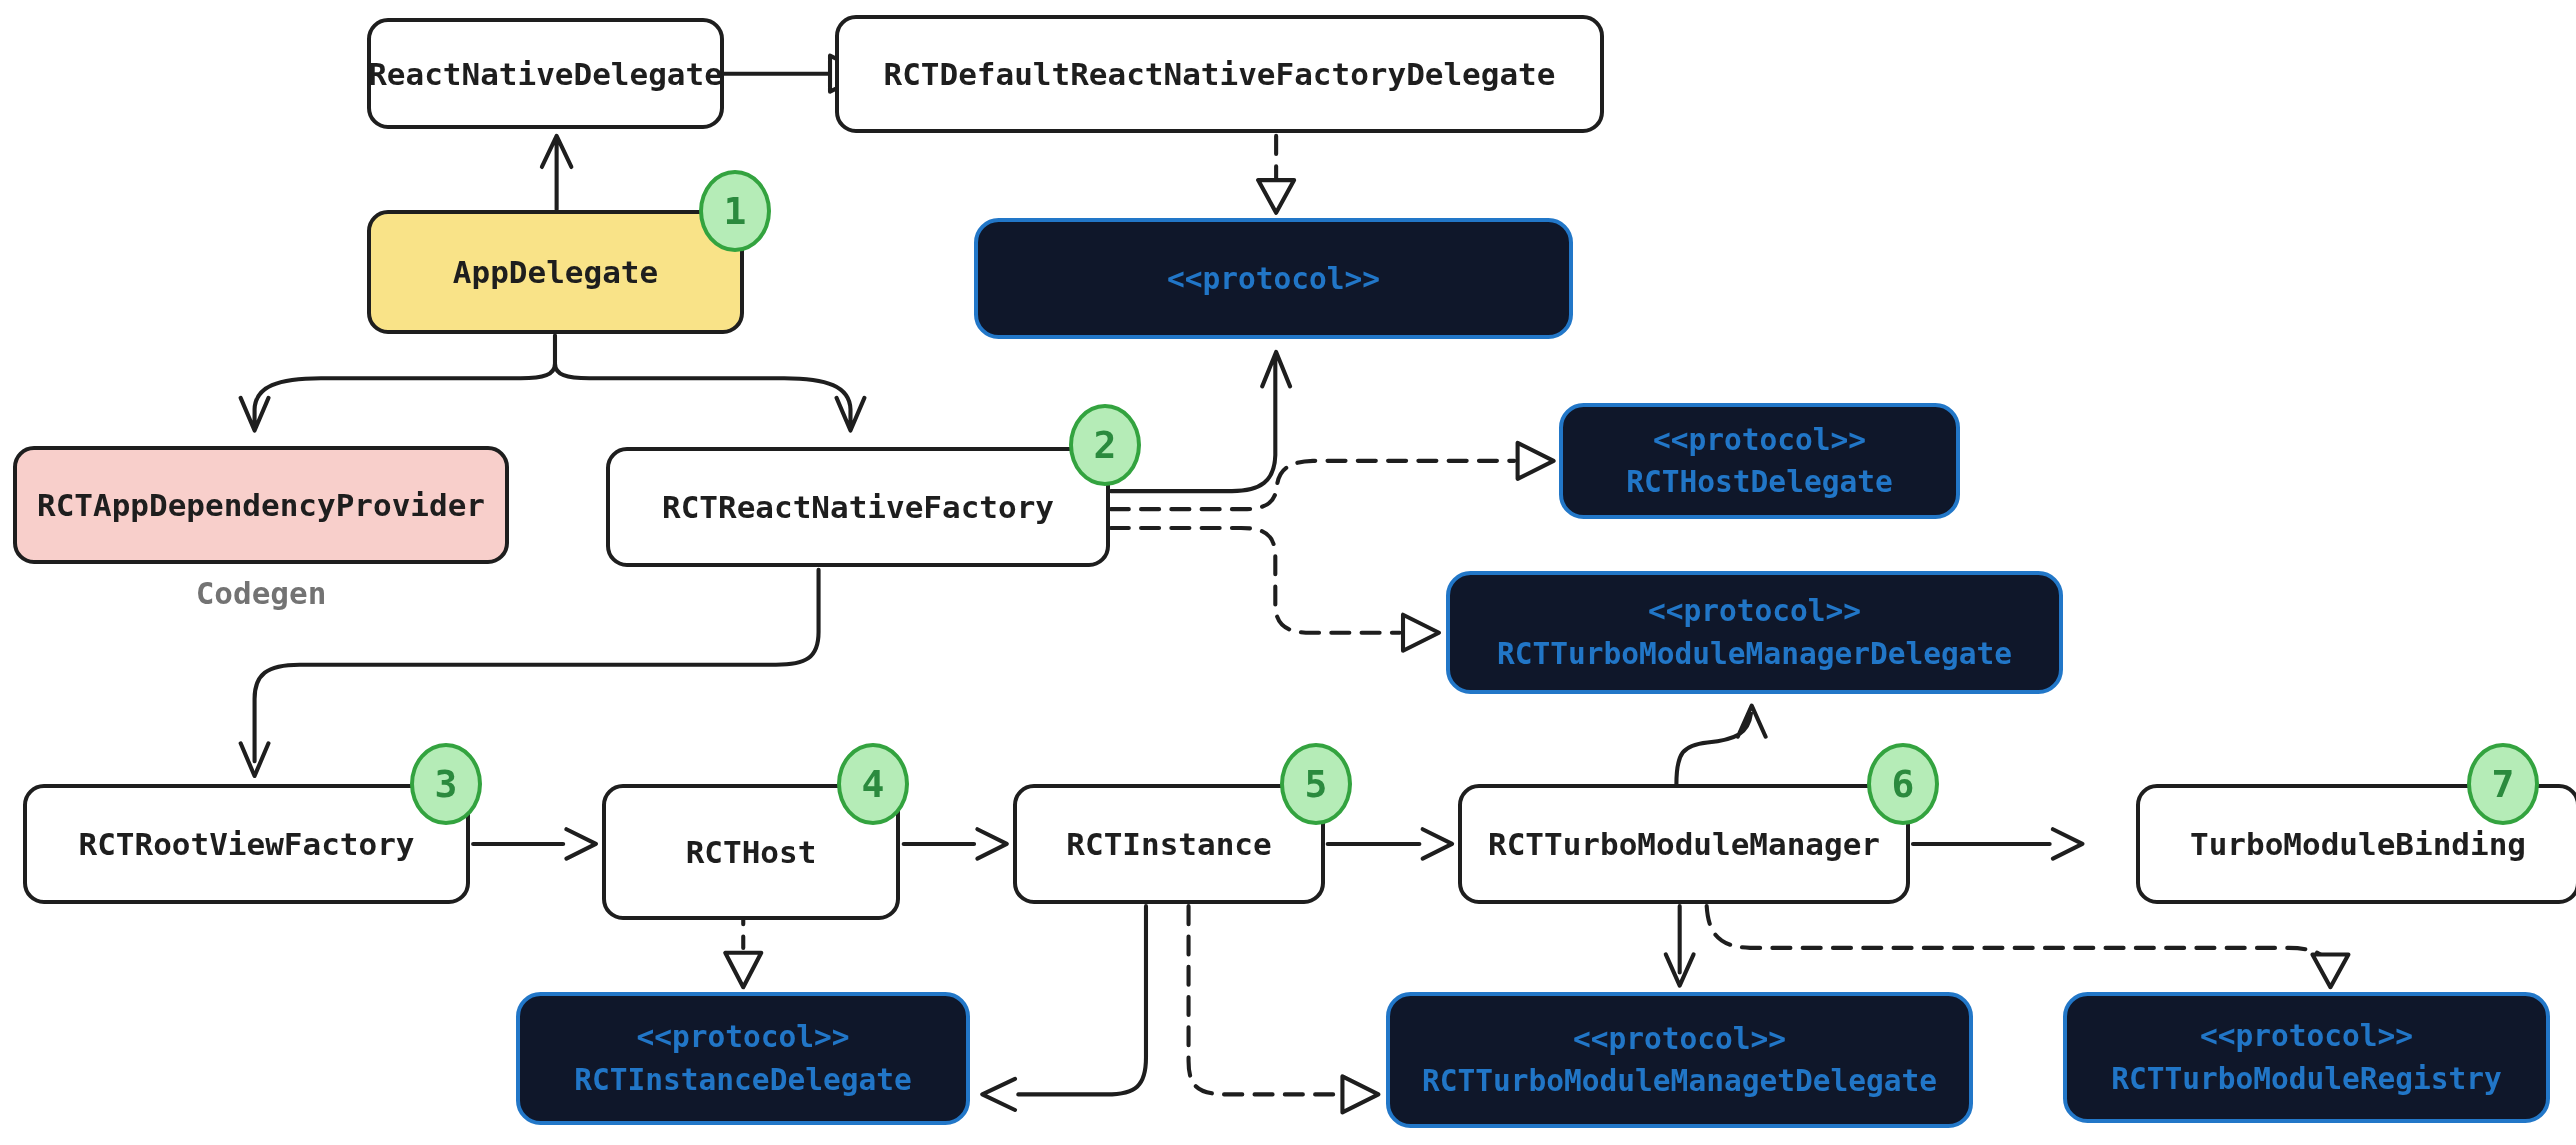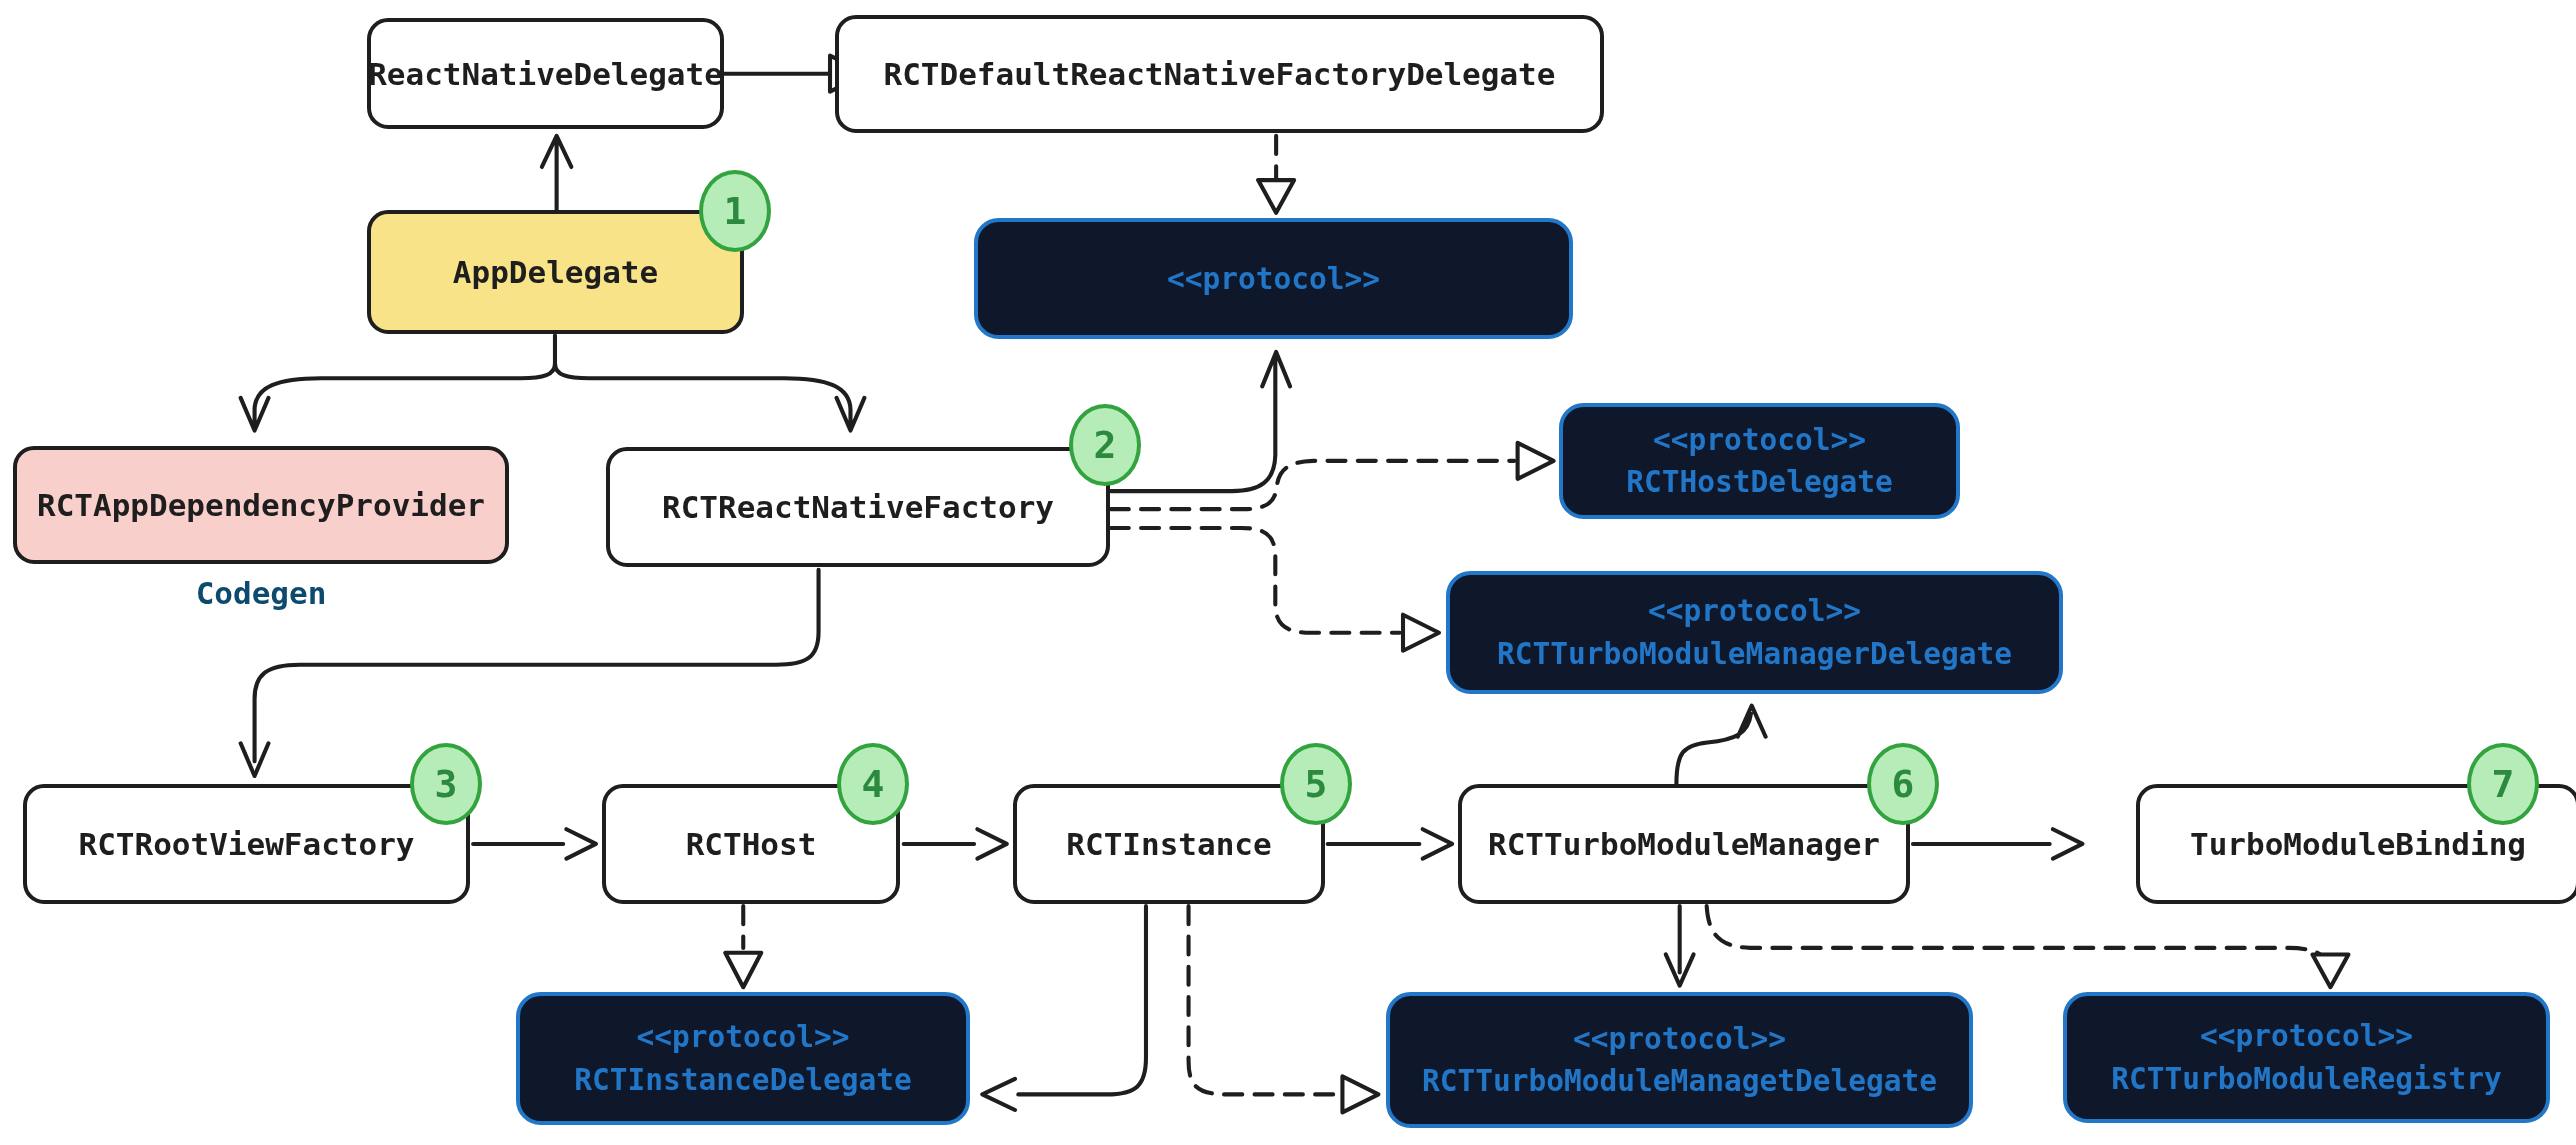--- a/index.html
+++ b/index.html
@@ -37,21 +37,21 @@
   .badge{
     position:absolute;z-index:3;
     width:72px;height:82px;border-radius:50%;
     background:#b5ecb7;border:4.9px solid #33a33f;
     display:flex;align-items:center;justify-content:center;
     color:#2b8a3e;font-size:38px;font-weight:600;
     box-sizing:border-box;
   }
   .free-label{
     position:absolute;z-index:2;
-    font-size:31px;font-weight:600;color:#0c4a6e;
+    font-size:31px;font-weight:600;color:#737373;
     text-align:center;
   }
 </style>
 </head>
 <body>
 
 <div class="canvas">
 
   <svg class="wires" width="2576" height="1146" viewBox="0 0 3147 1400">
 
@@ -124,21 +124,21 @@
   </div>
 
   <div class="node" style="left:606px;top:447px;width:504px;height:120px;">
     <span>RCTReactNativeFactory</span>
   </div>
 
   <div class="node" style="left:23px;top:784px;width:447px;height:120px;">
     <span>RCTRootViewFactory</span>
   </div>
 
-  <div class="node" style="left:602px;top:784px;width:298px;height:120px;">
+  <div class="node" style="left:602px;top:784px;width:298px;height:136px;">
     <span>RCTHost</span>
   </div>
 
   <div class="node" style="left:1013px;top:784px;width:312px;height:120px;">
     <span>RCTInstance</span>
   </div>
 
   <div class="node" style="left:1458px;top:784px;width:452px;height:120px;">
     <span>RCTTurboModuleManager</span>
   </div>

